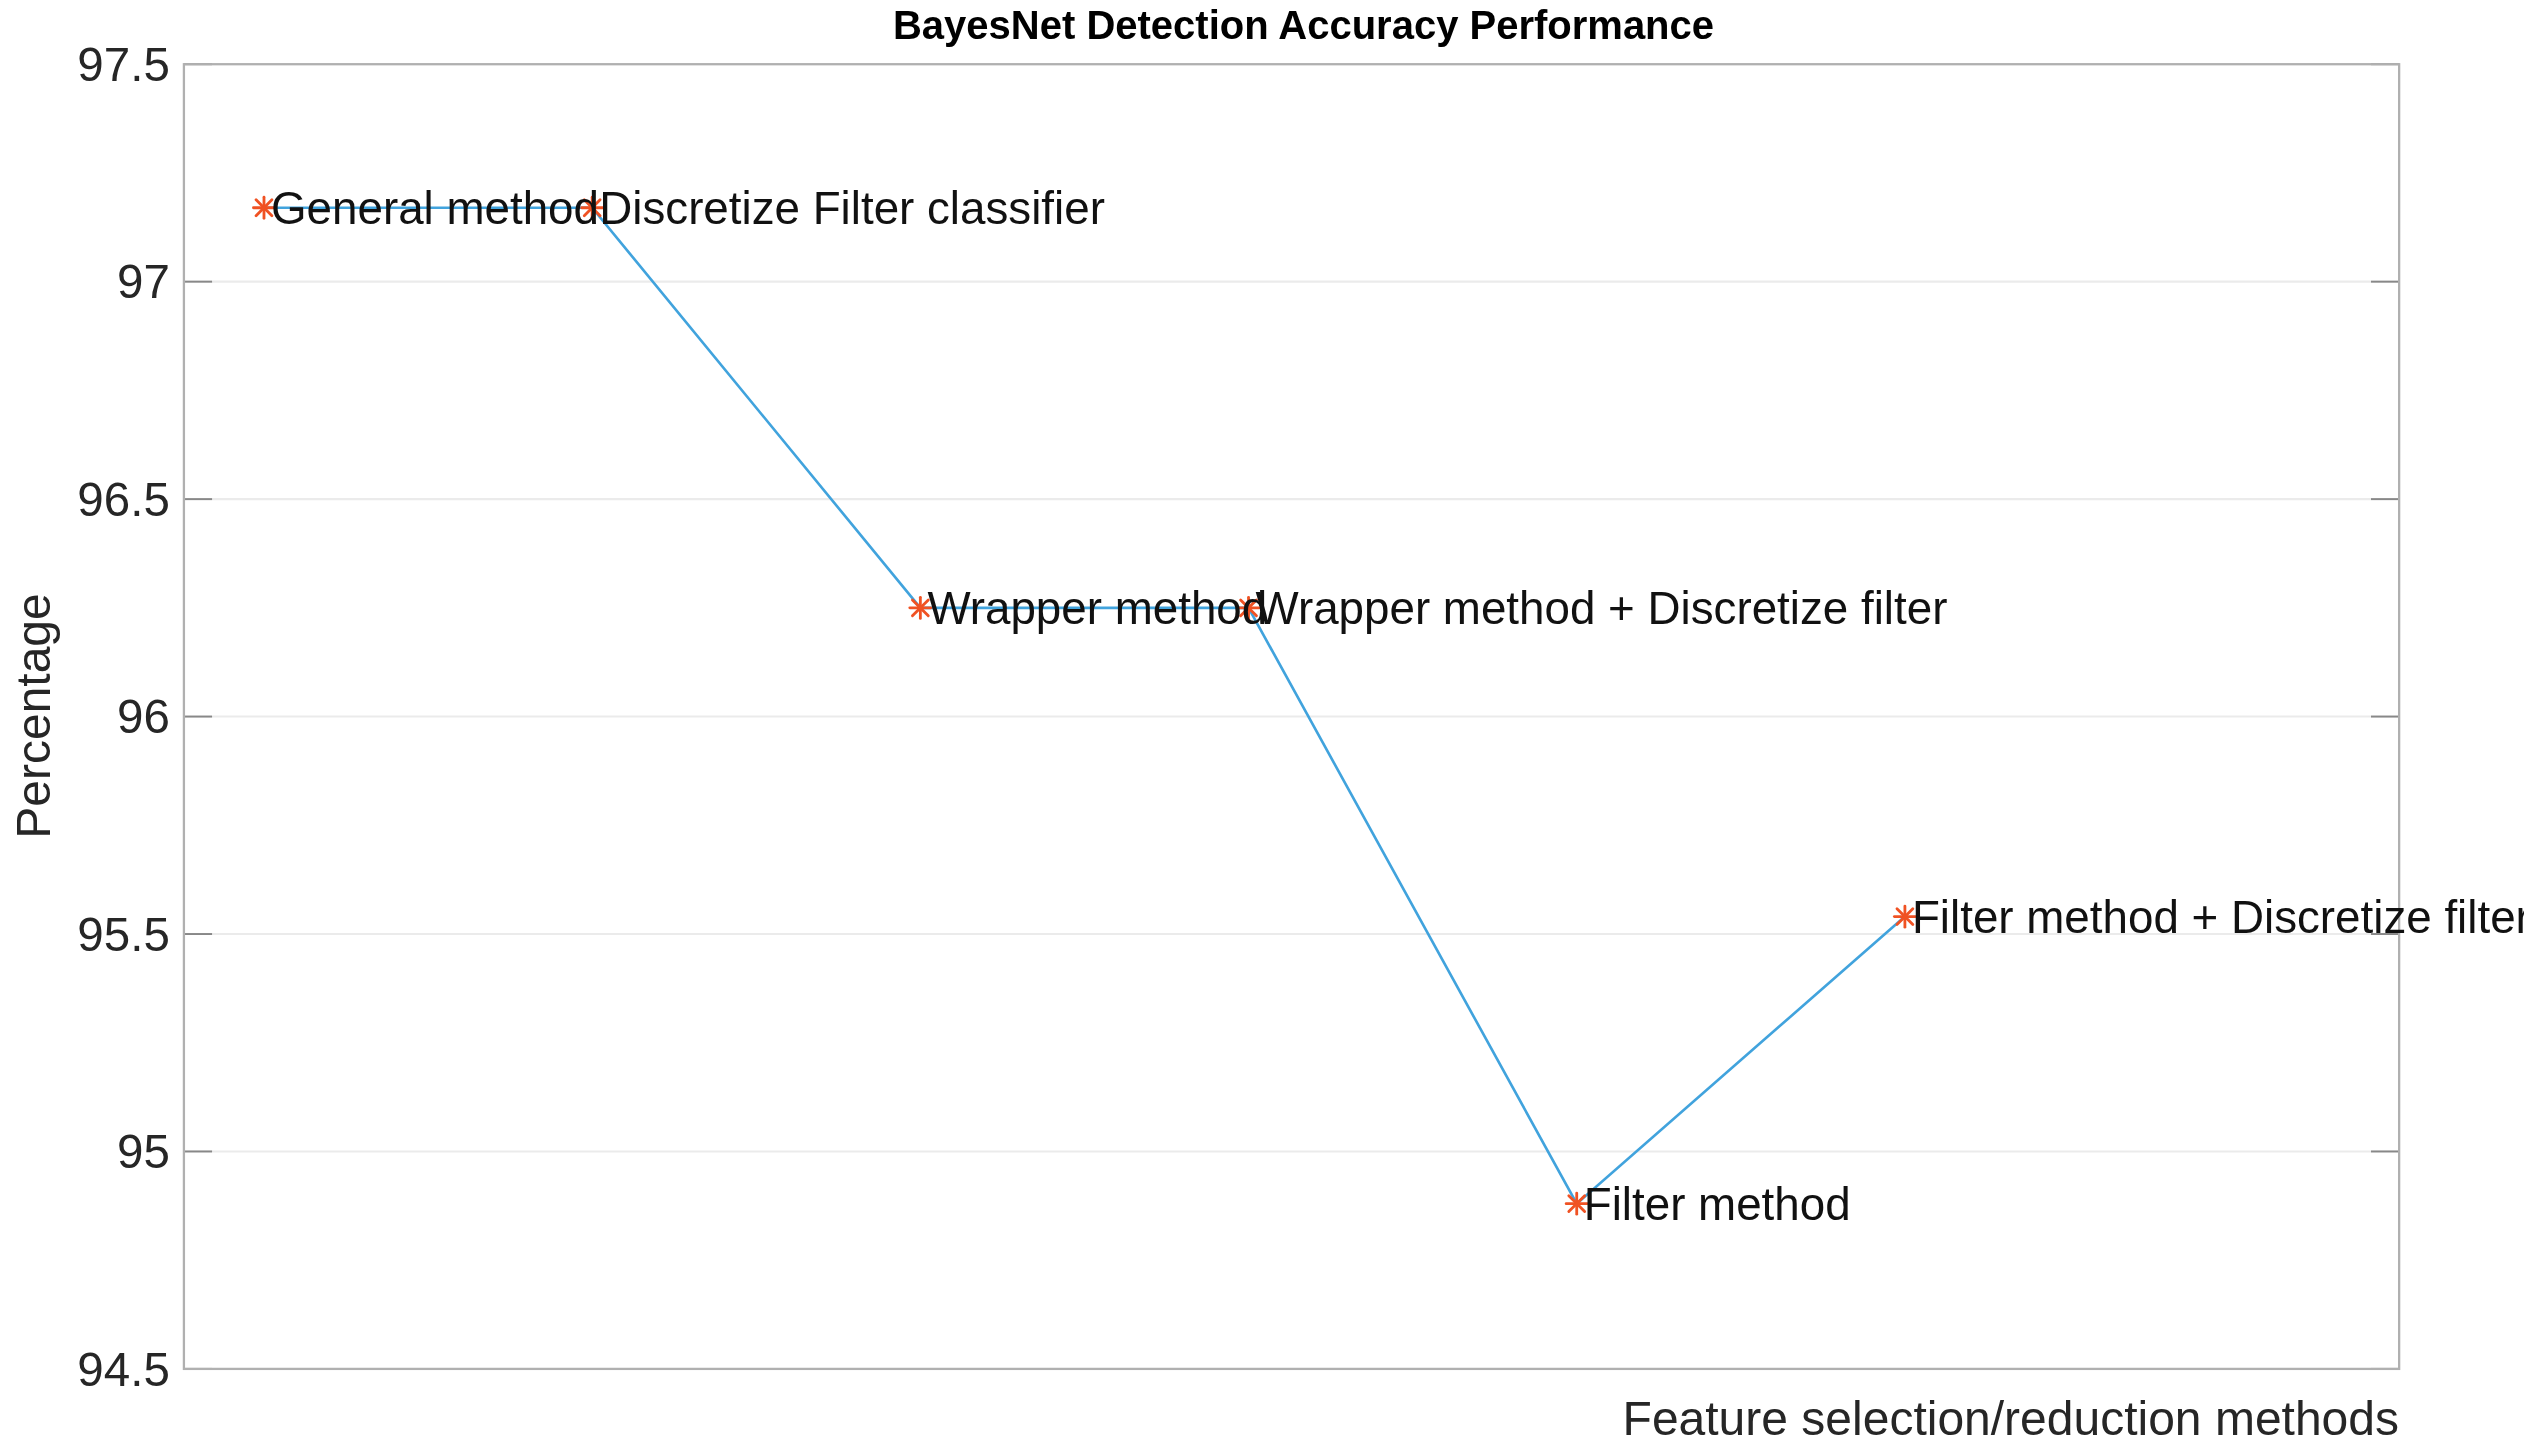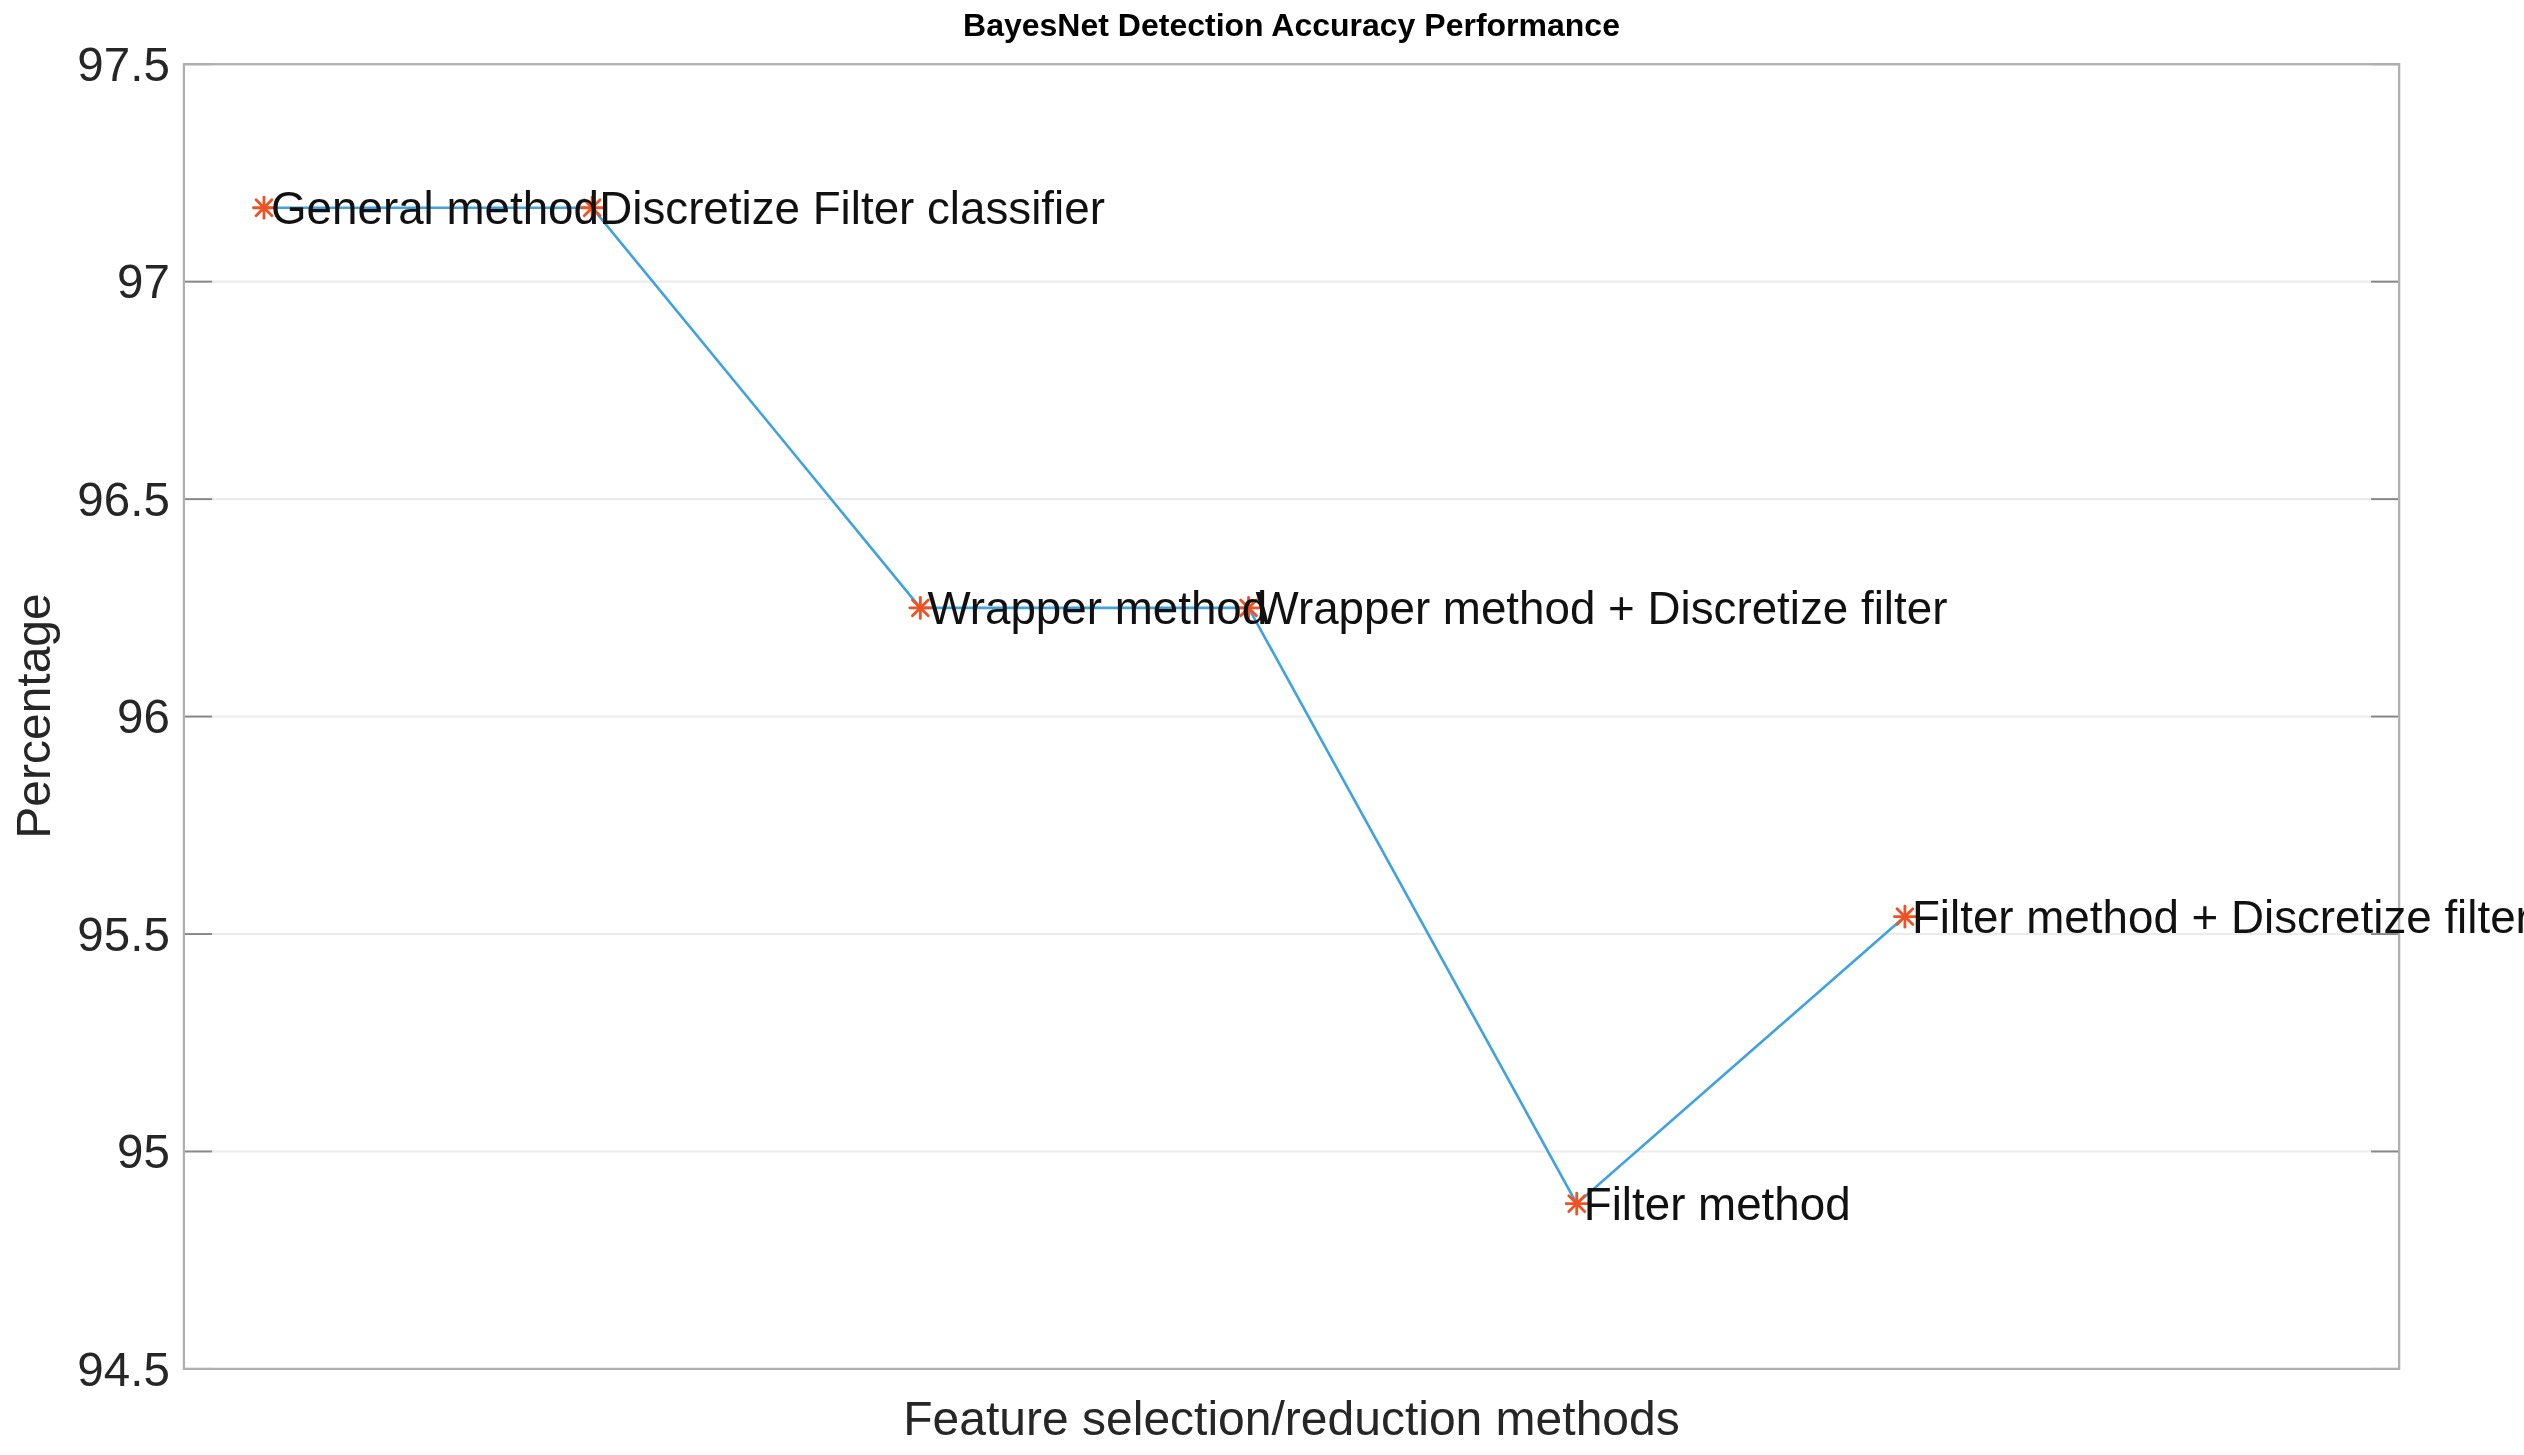--- a/index.html
+++ b/index.html
@@ -15,39 +15,39 @@
     background: #ffffff;
     overflow: hidden;
   }
   .fig svg {
     position: absolute;
     left: 0;
     top: 0;
   }
   .chart-title {
     position: absolute;
-    left: 184px;
+    left: 196px;
     top: 0px;
     width: 2215px;
     height: 51px;
     line-height: 51px;
     text-align: center;
-    font-size: 32px;
+    font-size: 40px;
     font-weight: bold;
     color: #000000;
     white-space: nowrap;
   }
   .x-label {
     position: absolute;
     left: 184px;
     top: 1392px;
     width: 2215px;
     height: 53px;
     line-height: 53px;
-    text-align: center;
+    text-align: right;
     font-size: 48px;
     color: #262626;
     white-space: nowrap;
   }
   .y-label {
     position: absolute;
     left: 33px;
     top: 716px;
     width: 0;
     height: 0;

